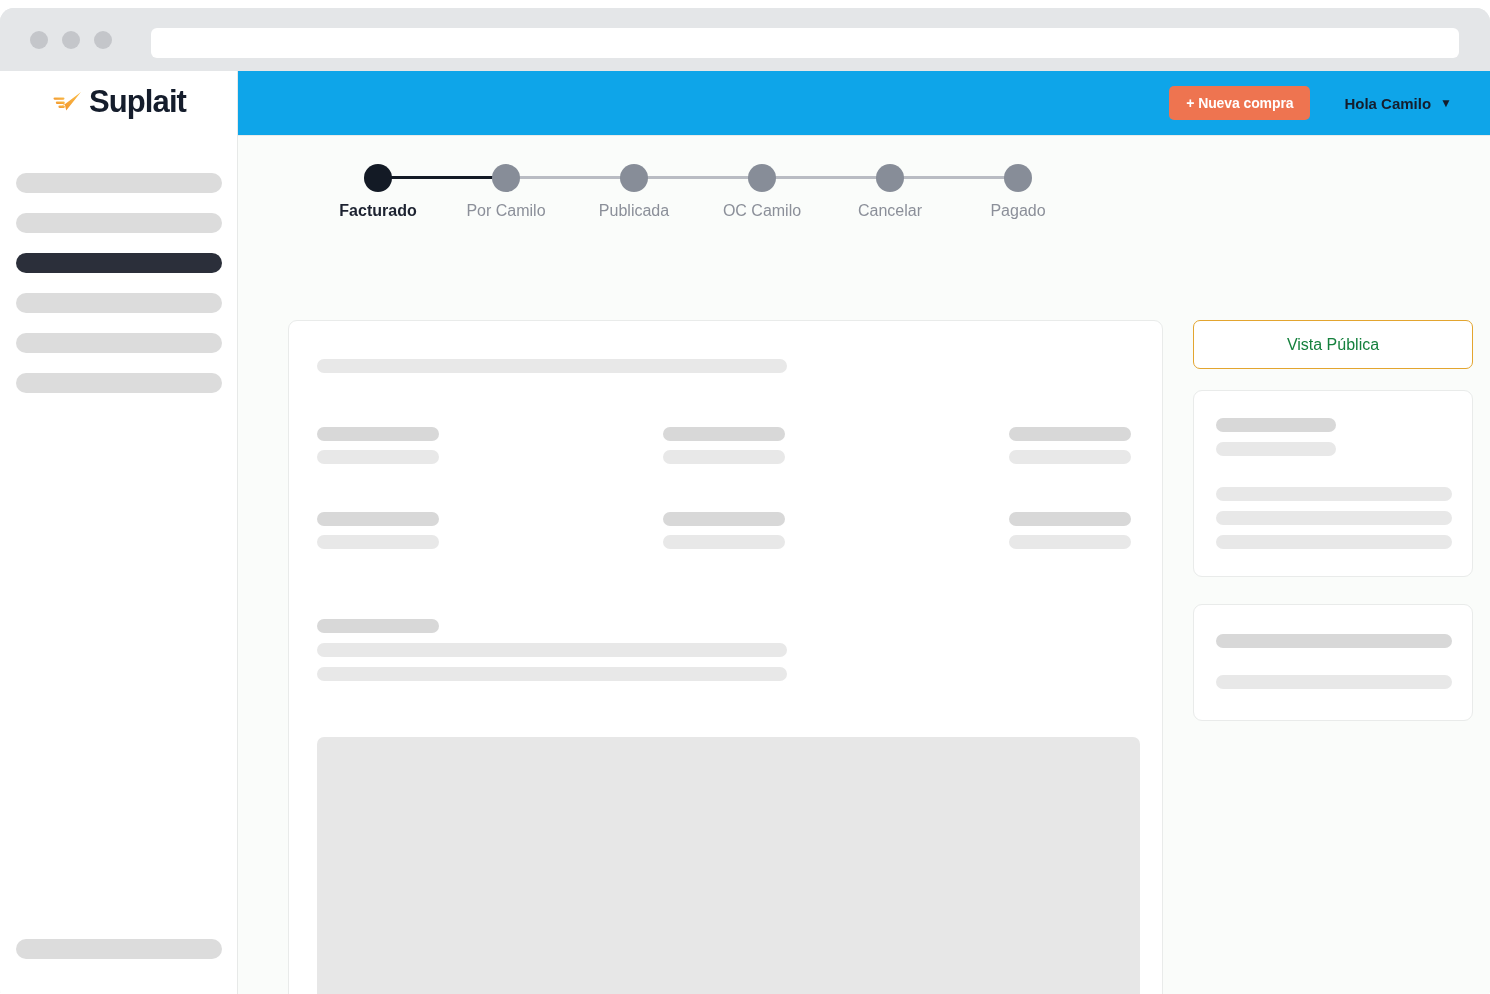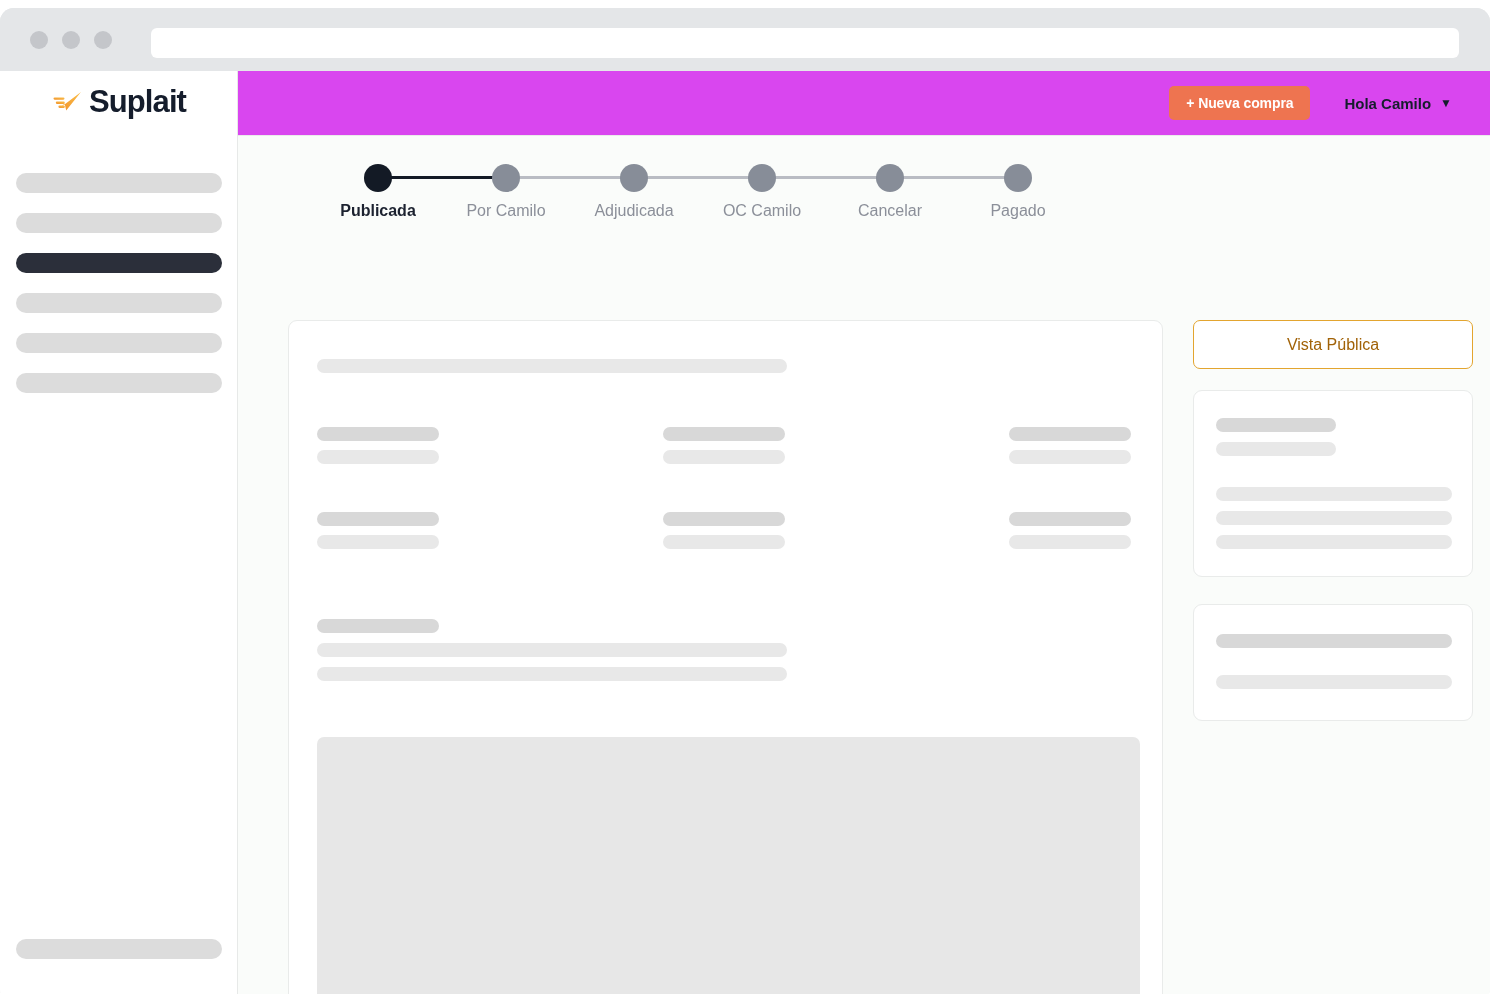--- a/index.html
+++ b/index.html
@@ -122,21 +122,21 @@
   .main-col {
     flex: 1 1 auto;
     height: 931px;
     display: flex;
     flex-direction: column;
     min-width: 0;
   }
 
   .topbar {
     height: 65px;
-    background: #d946ef;
+    background: #0ea5e9;
     border-bottom: 1px solid #e9ebea;
     display: flex;
     align-items: center;
     justify-content: flex-end;
     padding-right: 38px;
     gap: 34px;
     flex: 0 0 65px;
   }
 
   .btn-new {
@@ -291,21 +291,21 @@
     height: 49px;
     border-radius: 7px;
     background: #ffffff;
     font-family: "Liberation Sans", sans-serif;
     font-size: 16px;
     cursor: pointer;
     margin-bottom: 21px;
   }
   .rail-btn.public {
     border: 1px solid #e3a52f;
-    color: #a16207;
+    color: #15803d;
   }
   .rail-btn.cancel {
     border: 1px solid #ef5350;
     color: #ef5350;
   }
 
   .rail-card {
     width: 280px;
     background: #ffffff;
     border: 1px solid #e9ebea;
@@ -383,29 +383,29 @@
         <div class="stepper">
           <div class="stepper-track">
             <div class="step-line filled" style="left:0px;  width:128px;"></div>
             <div class="step-line" style="left:128px; width:128px;"></div>
             <div class="step-line" style="left:256px; width:128px;"></div>
             <div class="step-line" style="left:384px; width:128px;"></div>
             <div class="step-line" style="left:512px; width:128px;"></div>
 
             <div class="step" style="left:0px;">
               <span class="step-dot done"></span>
-              <span class="step-label current">Publicada</span>
+              <span class="step-label current">Facturado</span>
             </div>
             <div class="step" style="left:128px;">
               <span class="step-dot"></span>
               <span class="step-label">Por Camilo</span>
             </div>
             <div class="step" style="left:256px;">
               <span class="step-dot"></span>
-              <span class="step-label">Adjudicada</span>
+              <span class="step-label">Publicada</span>
             </div>
             <div class="step" style="left:384px;">
               <span class="step-dot"></span>
               <span class="step-label">OC Camilo</span>
             </div>
             <div class="step" style="left:512px;">
               <span class="step-dot"></span>
               <span class="step-label">Cancelar</span>
             </div>
             <div class="step" style="left:640px;">

